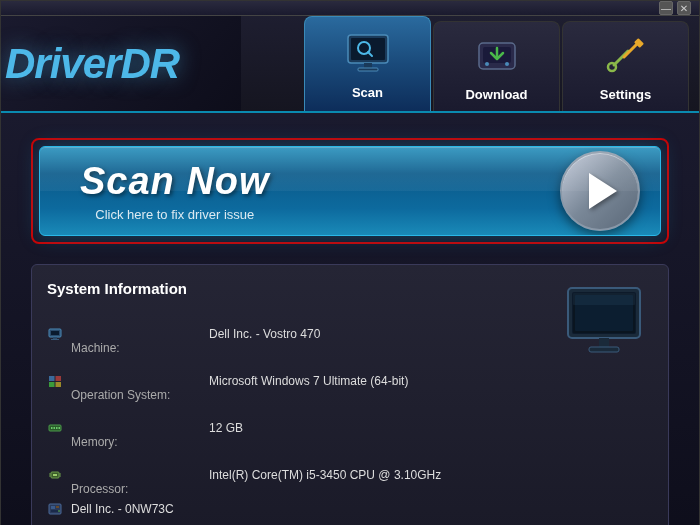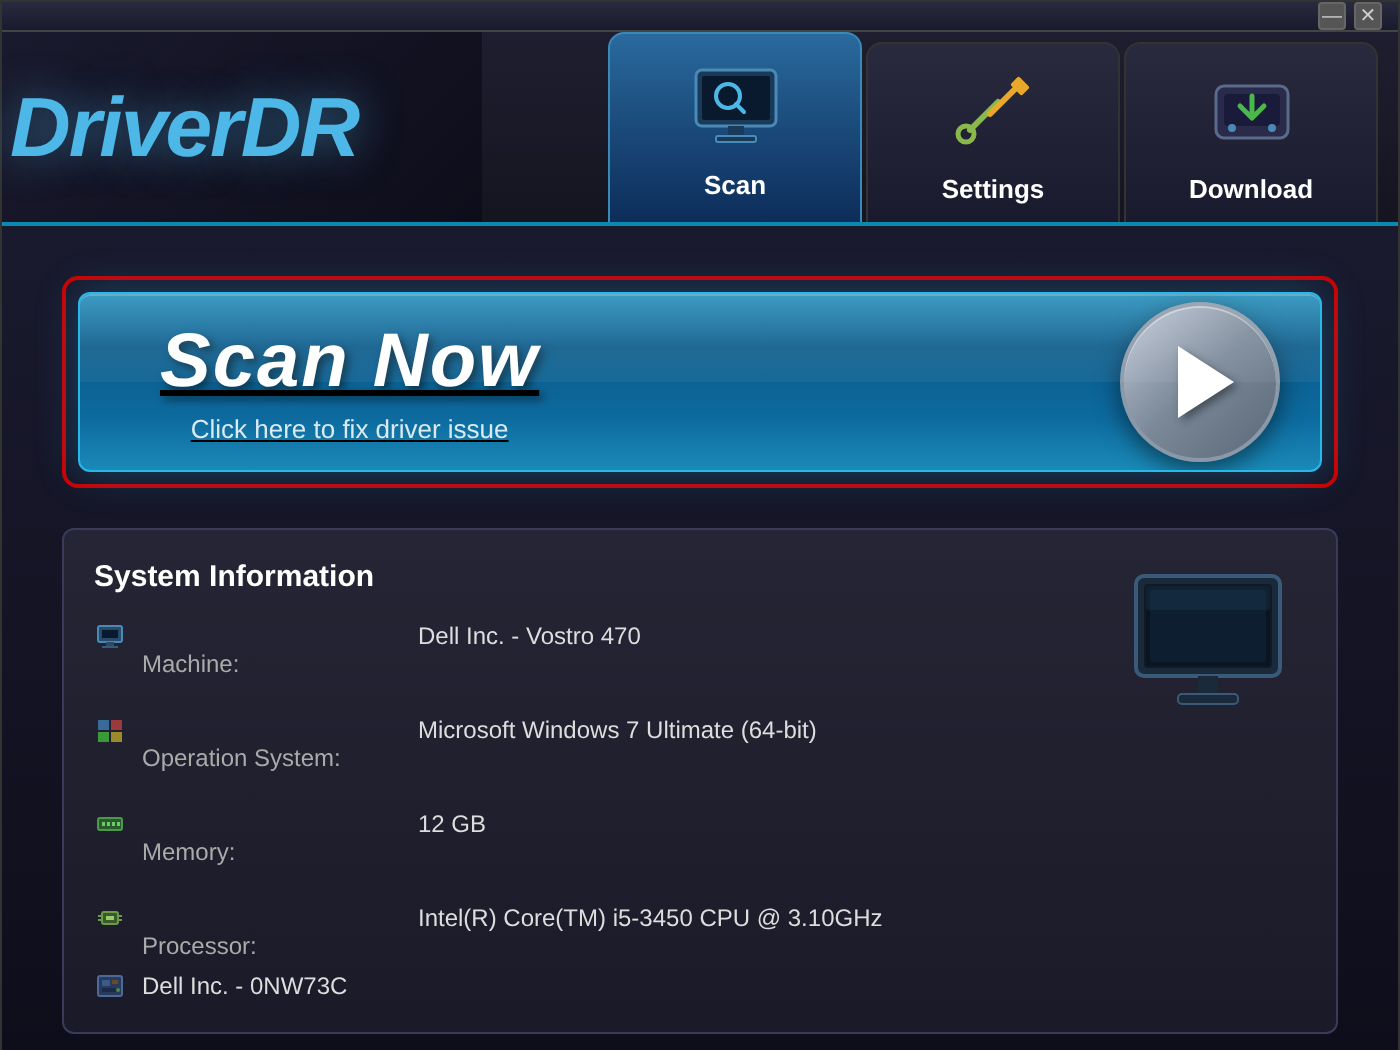--- a/index.html
+++ b/index.html
@@ -158,21 +158,20 @@
       height: 90px;
       display: flex;
       align-items: center;
       justify-content: space-between;
       padding: 0 20px 0 40px;
       cursor: pointer;
       border: 1px solid #2ab8e8;
       box-shadow: inset 0 1px 0 rgba(255,255,255,0.2), 0 0 20px rgba(26, 138, 184, 0.4);
       position: relative;
       overflow: hidden;
-      text-decoration: underline;
     }
 
     .scan-button::before {
       content: '';
       position: absolute;
       top: 0;
       left: 0;
       right: 0;
       height: 50%;
       background: linear-gradient(180deg, rgba(255,255,255,0.15) 0%, rgba(255,255,255,0.05) 100%);
@@ -230,21 +229,21 @@
       border-radius: 6px;
       padding: 15px;
       display: flex;
       gap: 20px;
     }
 
     .sys-info-title {
       font-size: 15px;
       font-weight: bold;
       color: white;
-      margin-bottom: 0;
+      margin-bottom: 16px;
     }
 
     .sys-info-content {
       flex: 1;
     }
 
     .monitor-image {
       width: 90px;
       height: 80px;
       display: flex;
@@ -345,45 +344,45 @@
             <rect x="14" y="35" width="20" height="3" rx="1" fill="#1a3a5a" stroke="#4a8ab8" stroke-width="1"></rect>
           </svg>
         </div>
         <span class="nav-tab-label">Scan</span>
       </div>
 
       <div class="nav-tab inactive">
         <div class="nav-tab-icon">
           <svg width="48" height="40" viewBox="0 0 48 40">
 
+            <rect x="6" y="8" width="36" height="26" rx="4" fill="#2a2a4a" stroke="#5a6a8a" stroke-width="1.5"></rect>
+            <rect x="10" y="12" width="28" height="16" rx="2" fill="#1a1a3a"></rect>
+
+            <line x1="24" y1="13" x2="24" y2="21" stroke="#4ab84a" stroke-width="2.5" stroke-linecap="round"></line>
+            <polyline points="18,18 24,24 30,18" fill="none" stroke="#4ab84a" stroke-width="2.5" stroke-linecap="round" stroke-linejoin="round"></polyline>
+
+            <circle cx="14" cy="29" r="2" fill="#4a8ab8"></circle>
+            <circle cx="34" cy="29" r="2" fill="#4a8ab8"></circle>
+          </svg>
+        </div>
+        <span class="nav-tab-label">Download</span>
+      </div>
+
+      <div class="nav-tab inactive">
+        <div class="nav-tab-icon">
+          <svg width="48" height="40" viewBox="0 0 48 40">
+
             <line x1="12" y1="30" x2="26" y2="16" stroke="#8ab84a" stroke-width="3" stroke-linecap="round"></line>
             <circle cx="10" cy="32" r="4" fill="none" stroke="#8ab84a" stroke-width="2.5"></circle>
 
             <line x1="36" y1="8" x2="22" y2="22" stroke="#e8a82a" stroke-width="3" stroke-linecap="round"></line>
             <rect x="33" y="5" width="8" height="6" rx="1" fill="#e8a82a" transform="rotate(45 37 8)"></rect>
           </svg>
         </div>
         <span class="nav-tab-label">Settings</span>
-      </div>
-
-      <div class="nav-tab inactive">
-        <div class="nav-tab-icon">
-          <svg width="48" height="40" viewBox="0 0 48 40">
-
-            <rect x="6" y="8" width="36" height="26" rx="4" fill="#2a2a4a" stroke="#5a6a8a" stroke-width="1.5"></rect>
-            <rect x="10" y="12" width="28" height="16" rx="2" fill="#1a1a3a"></rect>
-
-            <line x1="24" y1="13" x2="24" y2="21" stroke="#4ab84a" stroke-width="2.5" stroke-linecap="round"></line>
-            <polyline points="18,18 24,24 30,18" fill="none" stroke="#4ab84a" stroke-width="2.5" stroke-linecap="round" stroke-linejoin="round"></polyline>
-
-            <circle cx="14" cy="29" r="2" fill="#4a8ab8"></circle>
-            <circle cx="34" cy="29" r="2" fill="#4a8ab8"></circle>
-          </svg>
-        </div>
-        <span class="nav-tab-label">Download</span>
       </div>
     </div>
   </div>
 
   <div class="content">
 
     <div class="scan-button-container">
       <div class="scan-button">
         <div class="scan-text-area">
           <span class="scan-title">Scan Now</span>

